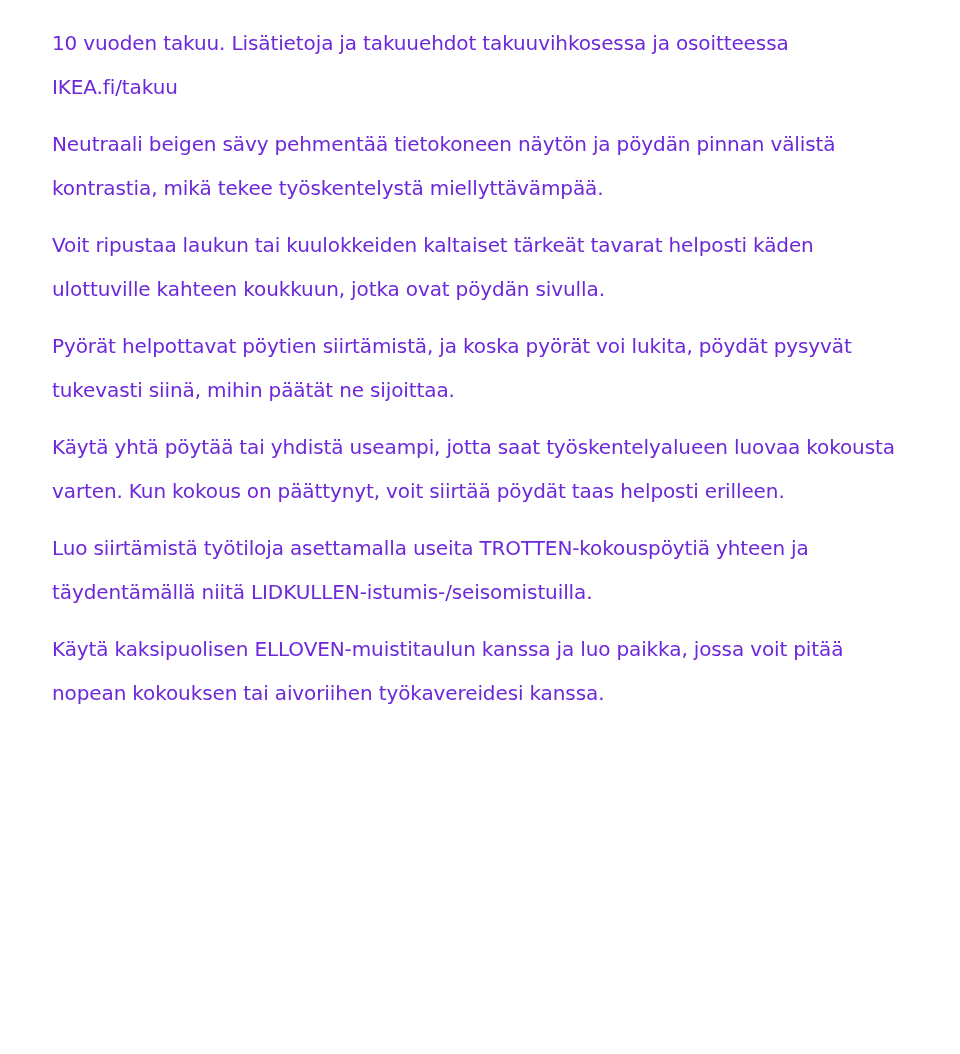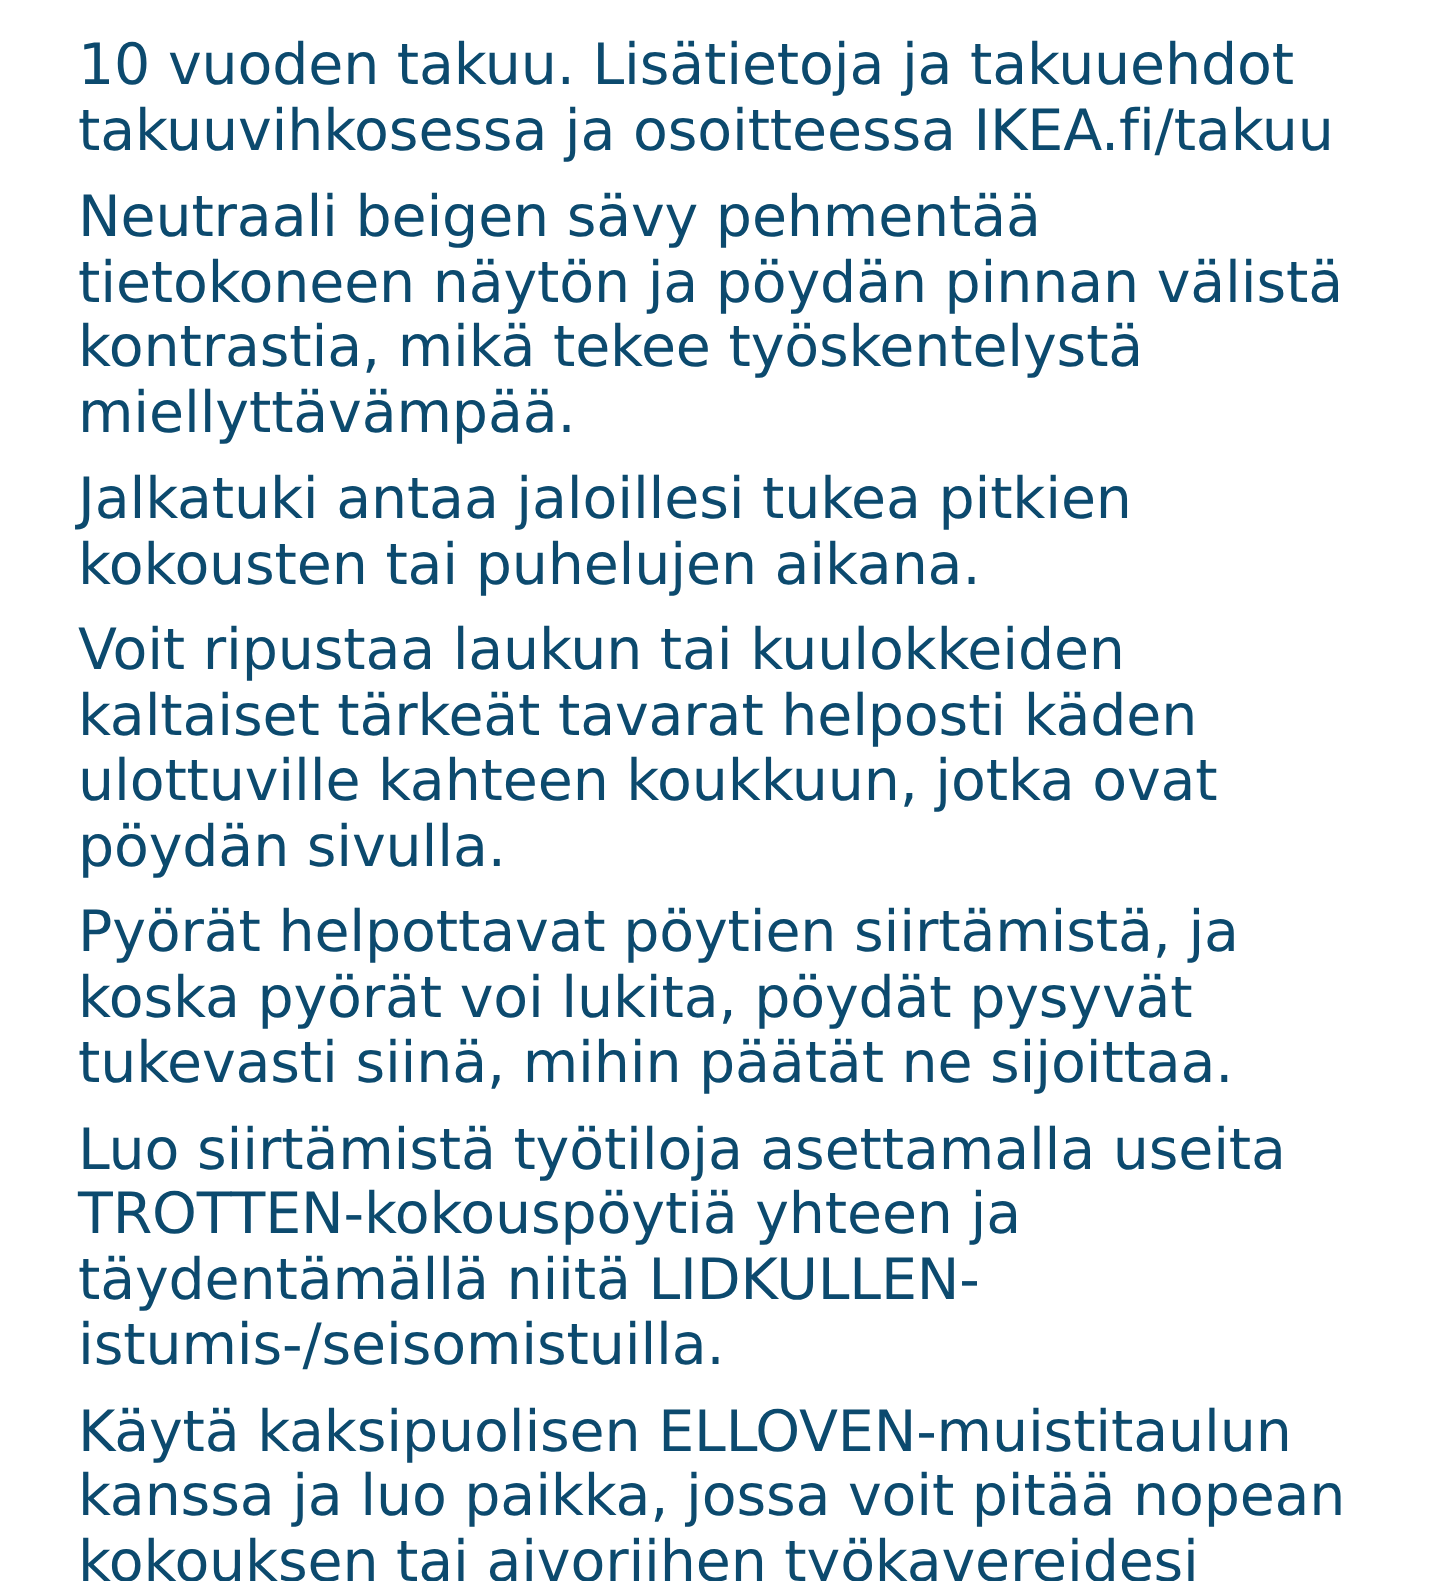--- a/index.html
+++ b/index.html
@@ -23,47 +23,47 @@
     background: #ffffff;
     padding: 22px 58px 0 52px;
   }
   .product-description {
     margin: 0;
     padding: 0;
   }
   .description-paragraph {
     margin: 0 0 14px 0;
     padding: 0;
-    font-size: 38px;
+    font-size: 20px;
     line-height: 43.5px;
     font-weight: 400;
     letter-spacing: -0.1px;
-    color: #0c4a6e;
+    color: #6d28d9;
     text-align: left;
     word-spacing: -0.2px;
   }
   .description-paragraph:last-child {
     margin-bottom: 0;
   }
 </style>
 </head>
 <body>
 
 <div class="page">
   <div class="product-description">
 
     <p class="description-paragraph">10 vuoden takuu. Lisätietoja ja takuuehdot takuuvihkosessa ja osoitteessa IKEA.fi/takuu</p>
 
     <p class="description-paragraph">Neutraali beigen sävy pehmentää tietokoneen näytön ja pöydän pinnan välistä kontrastia, mikä tekee työskentelystä miellyttävämpää.</p>
 
-    <p class="description-paragraph">Jalkatuki antaa jaloillesi tukea pitkien kokousten tai puhelujen aikana.</p>
 
     <p class="description-paragraph">Voit ripustaa laukun tai kuulokkeiden kaltaiset tärkeät tavarat helposti käden ulottuville kahteen koukkuun, jotka ovat pöydän sivulla.</p>
 
     <p class="description-paragraph">Pyörät helpottavat pöytien siirtämistä, ja koska pyörät voi lukita, pöydät pysyvät tukevasti siinä, mihin päätät ne sijoittaa.</p>
 
+    <p class="description-paragraph">Käytä yhtä pöytää tai yhdistä useampi, jotta saat työskentelyalueen luovaa kokousta varten. Kun kokous on päättynyt, voit siirtää pöydät taas helposti erilleen.</p>
 
     <p class="description-paragraph">Luo siirtämistä työtiloja asettamalla useita TROTTEN-kokouspöytiä yhteen ja täydentämällä niitä LIDKULLEN-istumis-/seisomistuilla.</p>
 
     <p class="description-paragraph">Käytä kaksipuolisen ELLOVEN-muistitaulun kanssa ja luo paikka, jossa voit pitää nopean kokouksen tai aivoriihen työkavereidesi kanssa.</p>
 
   </div>
 </div>
 
 </body></html>

